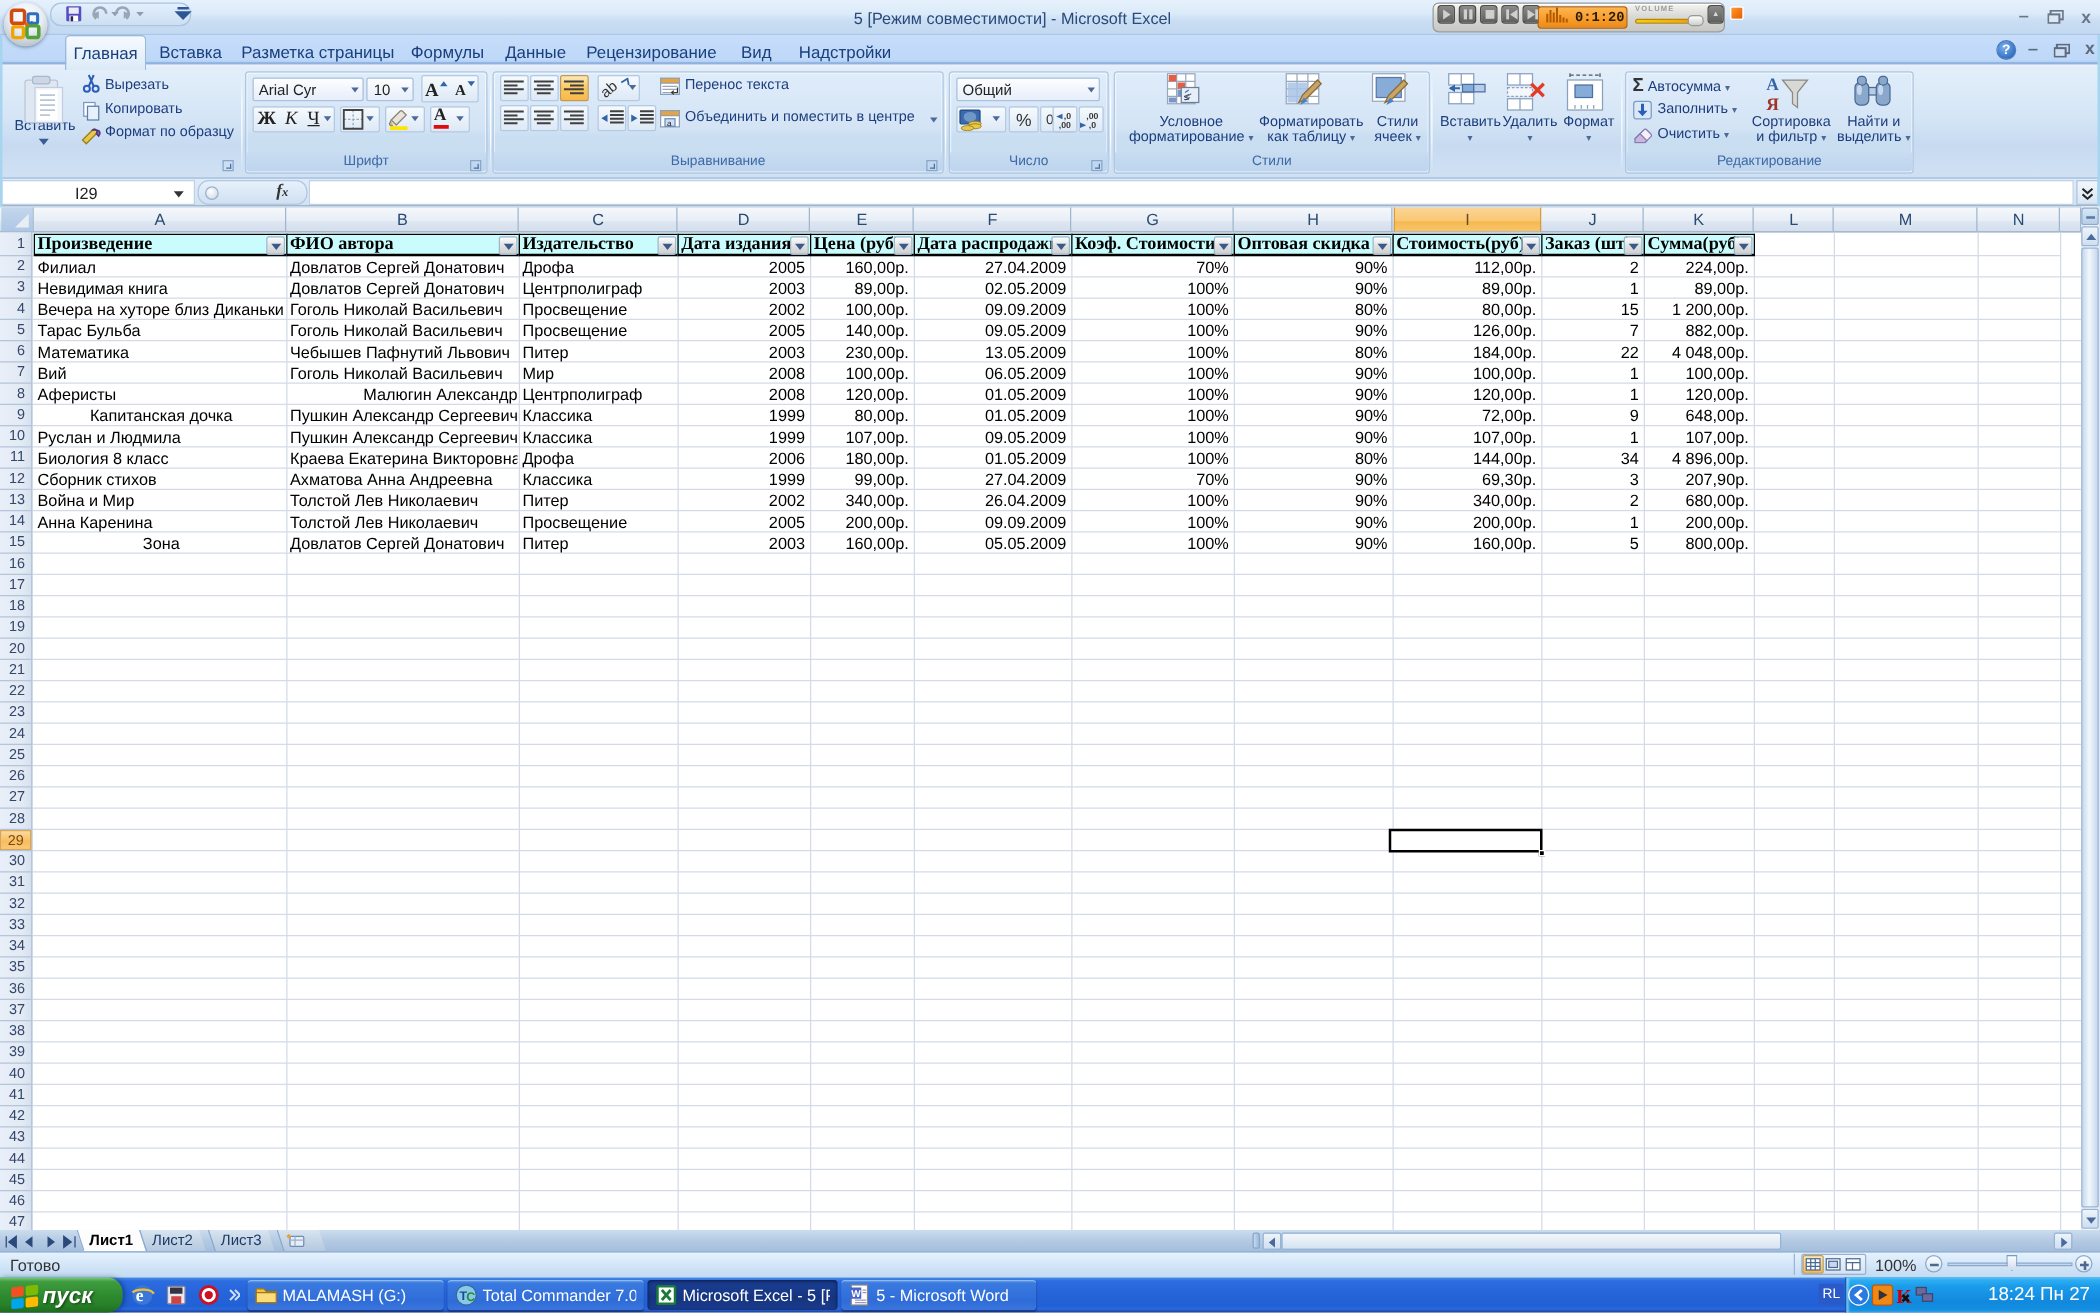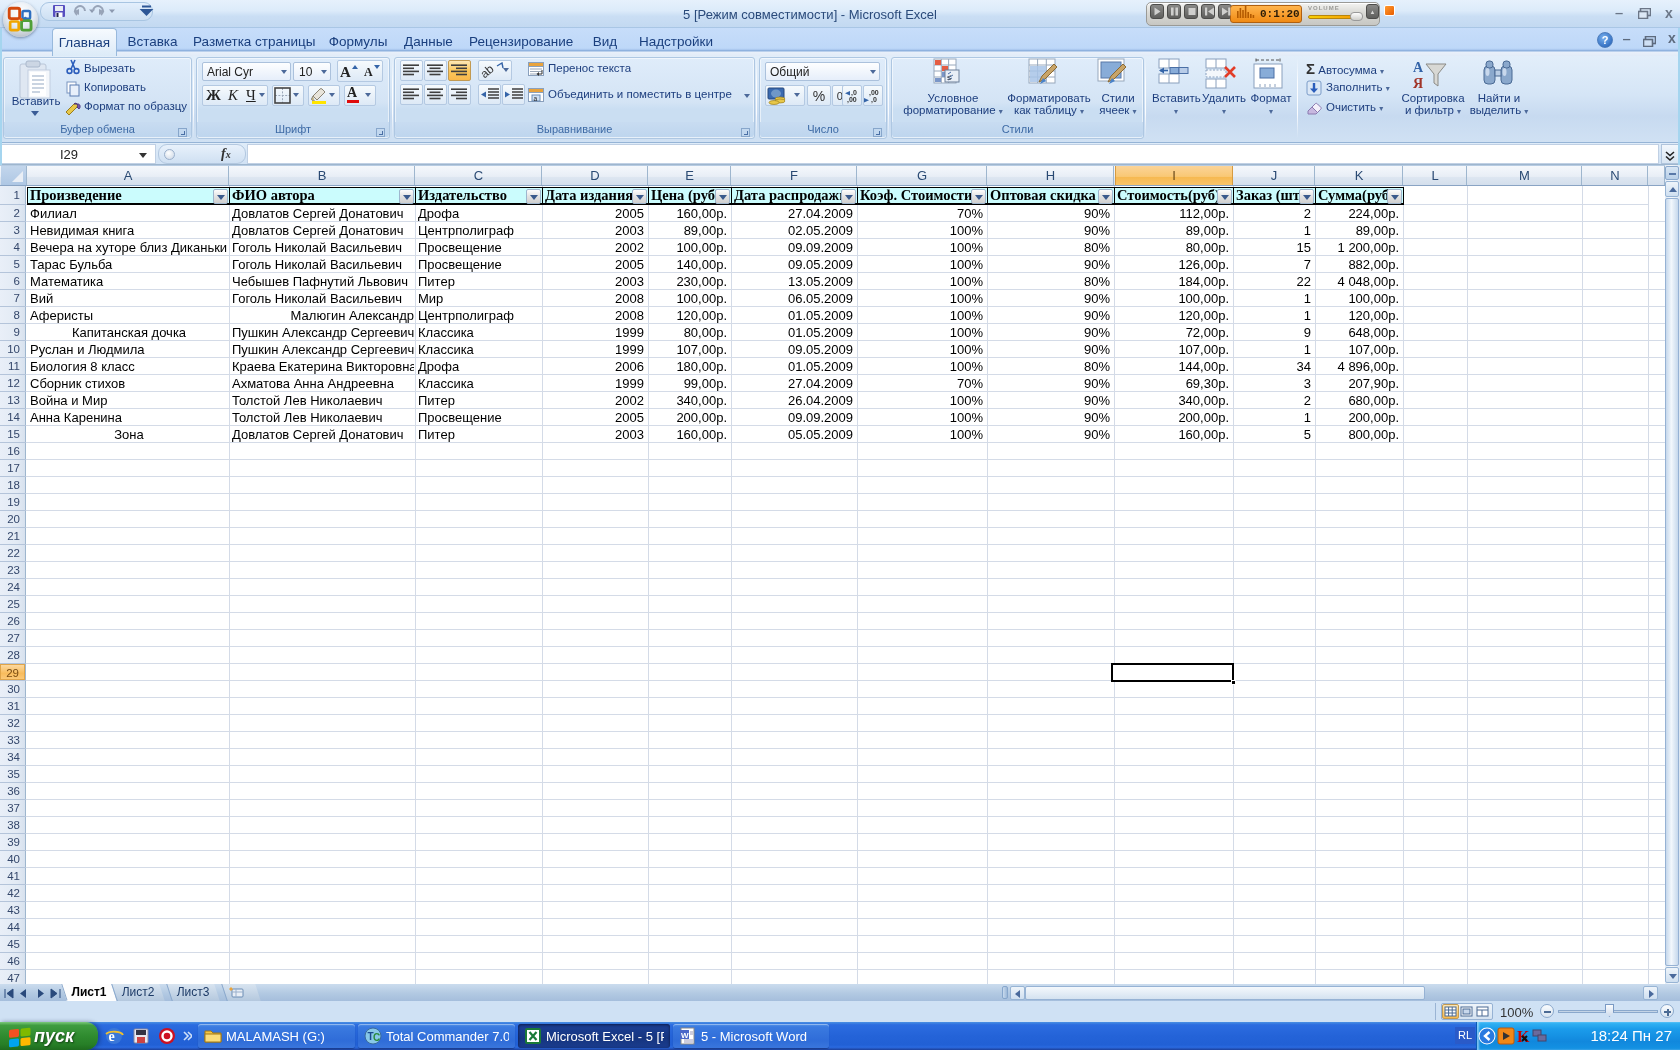--- a/index.html
+++ b/index.html
@@ -188,34 +188,34 @@
         <rect x="2.5" y="0.5" width="10" height="7" fill="none" stroke="#5d6a7d" stroke-width="1.6"></rect>
         <rect x="0.5" y="3.5" width="9" height="7" fill="#cfe0f4" stroke="#5d6a7d" stroke-width="1.6"></rect>
       </svg></div>
 <div class="abs" style="left:1665px;top:32px;width:14px;height:13px;color:#5d6a7d;font-weight:bold;font-size:14px;line-height:12px;text-align:center;">x</div>
 <div class="abs" style="left:193px;top:58px;width:1px;height:80px;background:linear-gradient(180deg,rgba(255,255,255,.0),rgba(255,255,255,.9) 30%,rgba(255,255,255,.9) 70%,rgba(255,255,255,0));z-index:1;"></div>
 <div class="abs" style="left:391.5px;top:58px;width:1px;height:80px;background:linear-gradient(180deg,rgba(255,255,255,.0),rgba(255,255,255,.9) 30%,rgba(255,255,255,.9) 70%,rgba(255,255,255,0));z-index:1;"></div>
 <div class="abs" style="left:756px;top:58px;width:1px;height:80px;background:linear-gradient(180deg,rgba(255,255,255,.0),rgba(255,255,255,.9) 30%,rgba(255,255,255,.9) 70%,rgba(255,255,255,0));z-index:1;"></div>
 <div class="abs" style="left:888px;top:58px;width:1px;height:80px;background:linear-gradient(180deg,rgba(255,255,255,.0),rgba(255,255,255,.9) 30%,rgba(255,255,255,.9) 70%,rgba(255,255,255,0));z-index:1;"></div>
 <div class="abs" style="left:1145px;top:58px;width:1px;height:80px;background:linear-gradient(180deg,rgba(255,255,255,.0),rgba(255,255,255,.9) 30%,rgba(255,255,255,.9) 70%,rgba(255,255,255,0));z-index:1;"></div>
 <div class="abs" style="left:1297px;top:58px;width:1px;height:80px;background:linear-gradient(180deg,rgba(255,255,255,.0),rgba(255,255,255,.9) 30%,rgba(255,255,255,.9) 70%,rgba(255,255,255,0));z-index:1;"></div>
-<div class="rgroup abs" style="left:3px;top:57px;width:189px;">
-      <div class="rglabel">Буфер обмена</div>
-    </div>
 <div class="rgroup abs" style="left:394px;top:57px;width:361px;">
       <div class="rglabel">Выравнивание</div>
     </div>
 <div class="rgroup abs" style="left:196px;top:57px;width:194px;">
       <div class="rglabel">Шрифт</div>
     </div>
 <div class="rgroup abs" style="left:759px;top:57px;width:128px;">
       <div class="rglabel">Число</div>
     </div>
 <div class="rgroup abs" style="left:891px;top:57px;width:253px;">
       <div class="rglabel">Стили</div>
+    </div>
+<div class="rgroup abs" style="left:1300px;top:57px;width:231px;">
+      <div class="rglabel">Редактирование</div>
     </div>
 <div class="abs" style="left:178px;top:128px;width:9px;height:9px;border:1px solid #87a6cb;border-top:1px solid #87a6cb;">
       <div style="position:absolute;right:1px;bottom:1px;width:4px;height:4px;border-right:1px solid #4a6fa5;border-bottom:1px solid #4a6fa5;"></div>
     </div>
 <div class="abs" style="left:376px;top:128px;width:9px;height:9px;border:1px solid #87a6cb;border-top:1px solid #87a6cb;">
       <div style="position:absolute;right:1px;bottom:1px;width:4px;height:4px;border-right:1px solid #4a6fa5;border-bottom:1px solid #4a6fa5;"></div>
     </div>
 <div class="abs" style="left:741px;top:128px;width:9px;height:9px;border:1px solid #87a6cb;border-top:1px solid #87a6cb;">
       <div style="position:absolute;right:1px;bottom:1px;width:4px;height:4px;border-right:1px solid #4a6fa5;border-bottom:1px solid #4a6fa5;"></div>
     </div>
@@ -909,20 +909,23 @@
     </svg>
 <div class="abs" style="left:1002px;top:986px;width:6px;height:13px;background:linear-gradient(90deg,#c8daee,#9cb8d8);border:1px solid #86a6cc;border-radius:2px;"></div>
 <div class="abs sbtn" style="left:1010px;top:986px;width:15px;height:14px;">
       <div class="arr" style="left:4px;top:3px;border:4px solid transparent;border-right:5px solid #4a6a9c;border-left:none;"></div>
     </div>
 <div class="abs" style="left:1025px;top:986px;width:400px;height:14px;background:linear-gradient(180deg,#f4f8fc,#d4e2f0);border:1px solid #96b2d4;border-radius:2px;"></div>
 <div class="abs sbtn" style="left:1643px;top:986px;width:15px;height:14px;">
       <div class="arr" style="left:5px;top:3px;border:4px solid transparent;border-left:5px solid #4a6a9c;border-right:none;"></div>
     </div>
 <div class="abs" style="left:1660px;top:986px;width:18px;height:14px;"></div>
+<div id="statusbar" class="abs">
+      <span style="position:absolute;left:8px;top:3px;font-size:13px;color:#333;">Готово</span>
+    </div>
 <div class="abs" style="left:1435px;top:1003px;width:1px;height:17px;background:#9ab4d4;"></div>
 <div class="abs" style="left:1441px;top:1003px;width:52px;height:17px;border:1px solid #96b2d4;border-radius:2px;background:linear-gradient(180deg,#eef4fa,#d4e2f0);"></div>
 <div class="abs" style="left:1442px;top:1004px;width:17px;height:15px;background:linear-gradient(180deg,#fde8b6,#f9b84a);border:1px solid #c29a52;border-radius:2px;"></div>
 <svg class="abs" style="left:1444px;top:1006px;z-index:4" width="48" height="12" viewBox="0 0 48 12">
 <g stroke="#4a6a94" fill="#fff">
         <rect x="1" y="1" width="11" height="9"></rect>
         <path d="M1 4 h11 M1 7 h11 M4.6 1 v9 M8.2 1 v9"></path>
       </g>
 <g stroke="#4a6a94" fill="#fff">
         <rect x="17" y="1" width="11" height="9"></rect>

